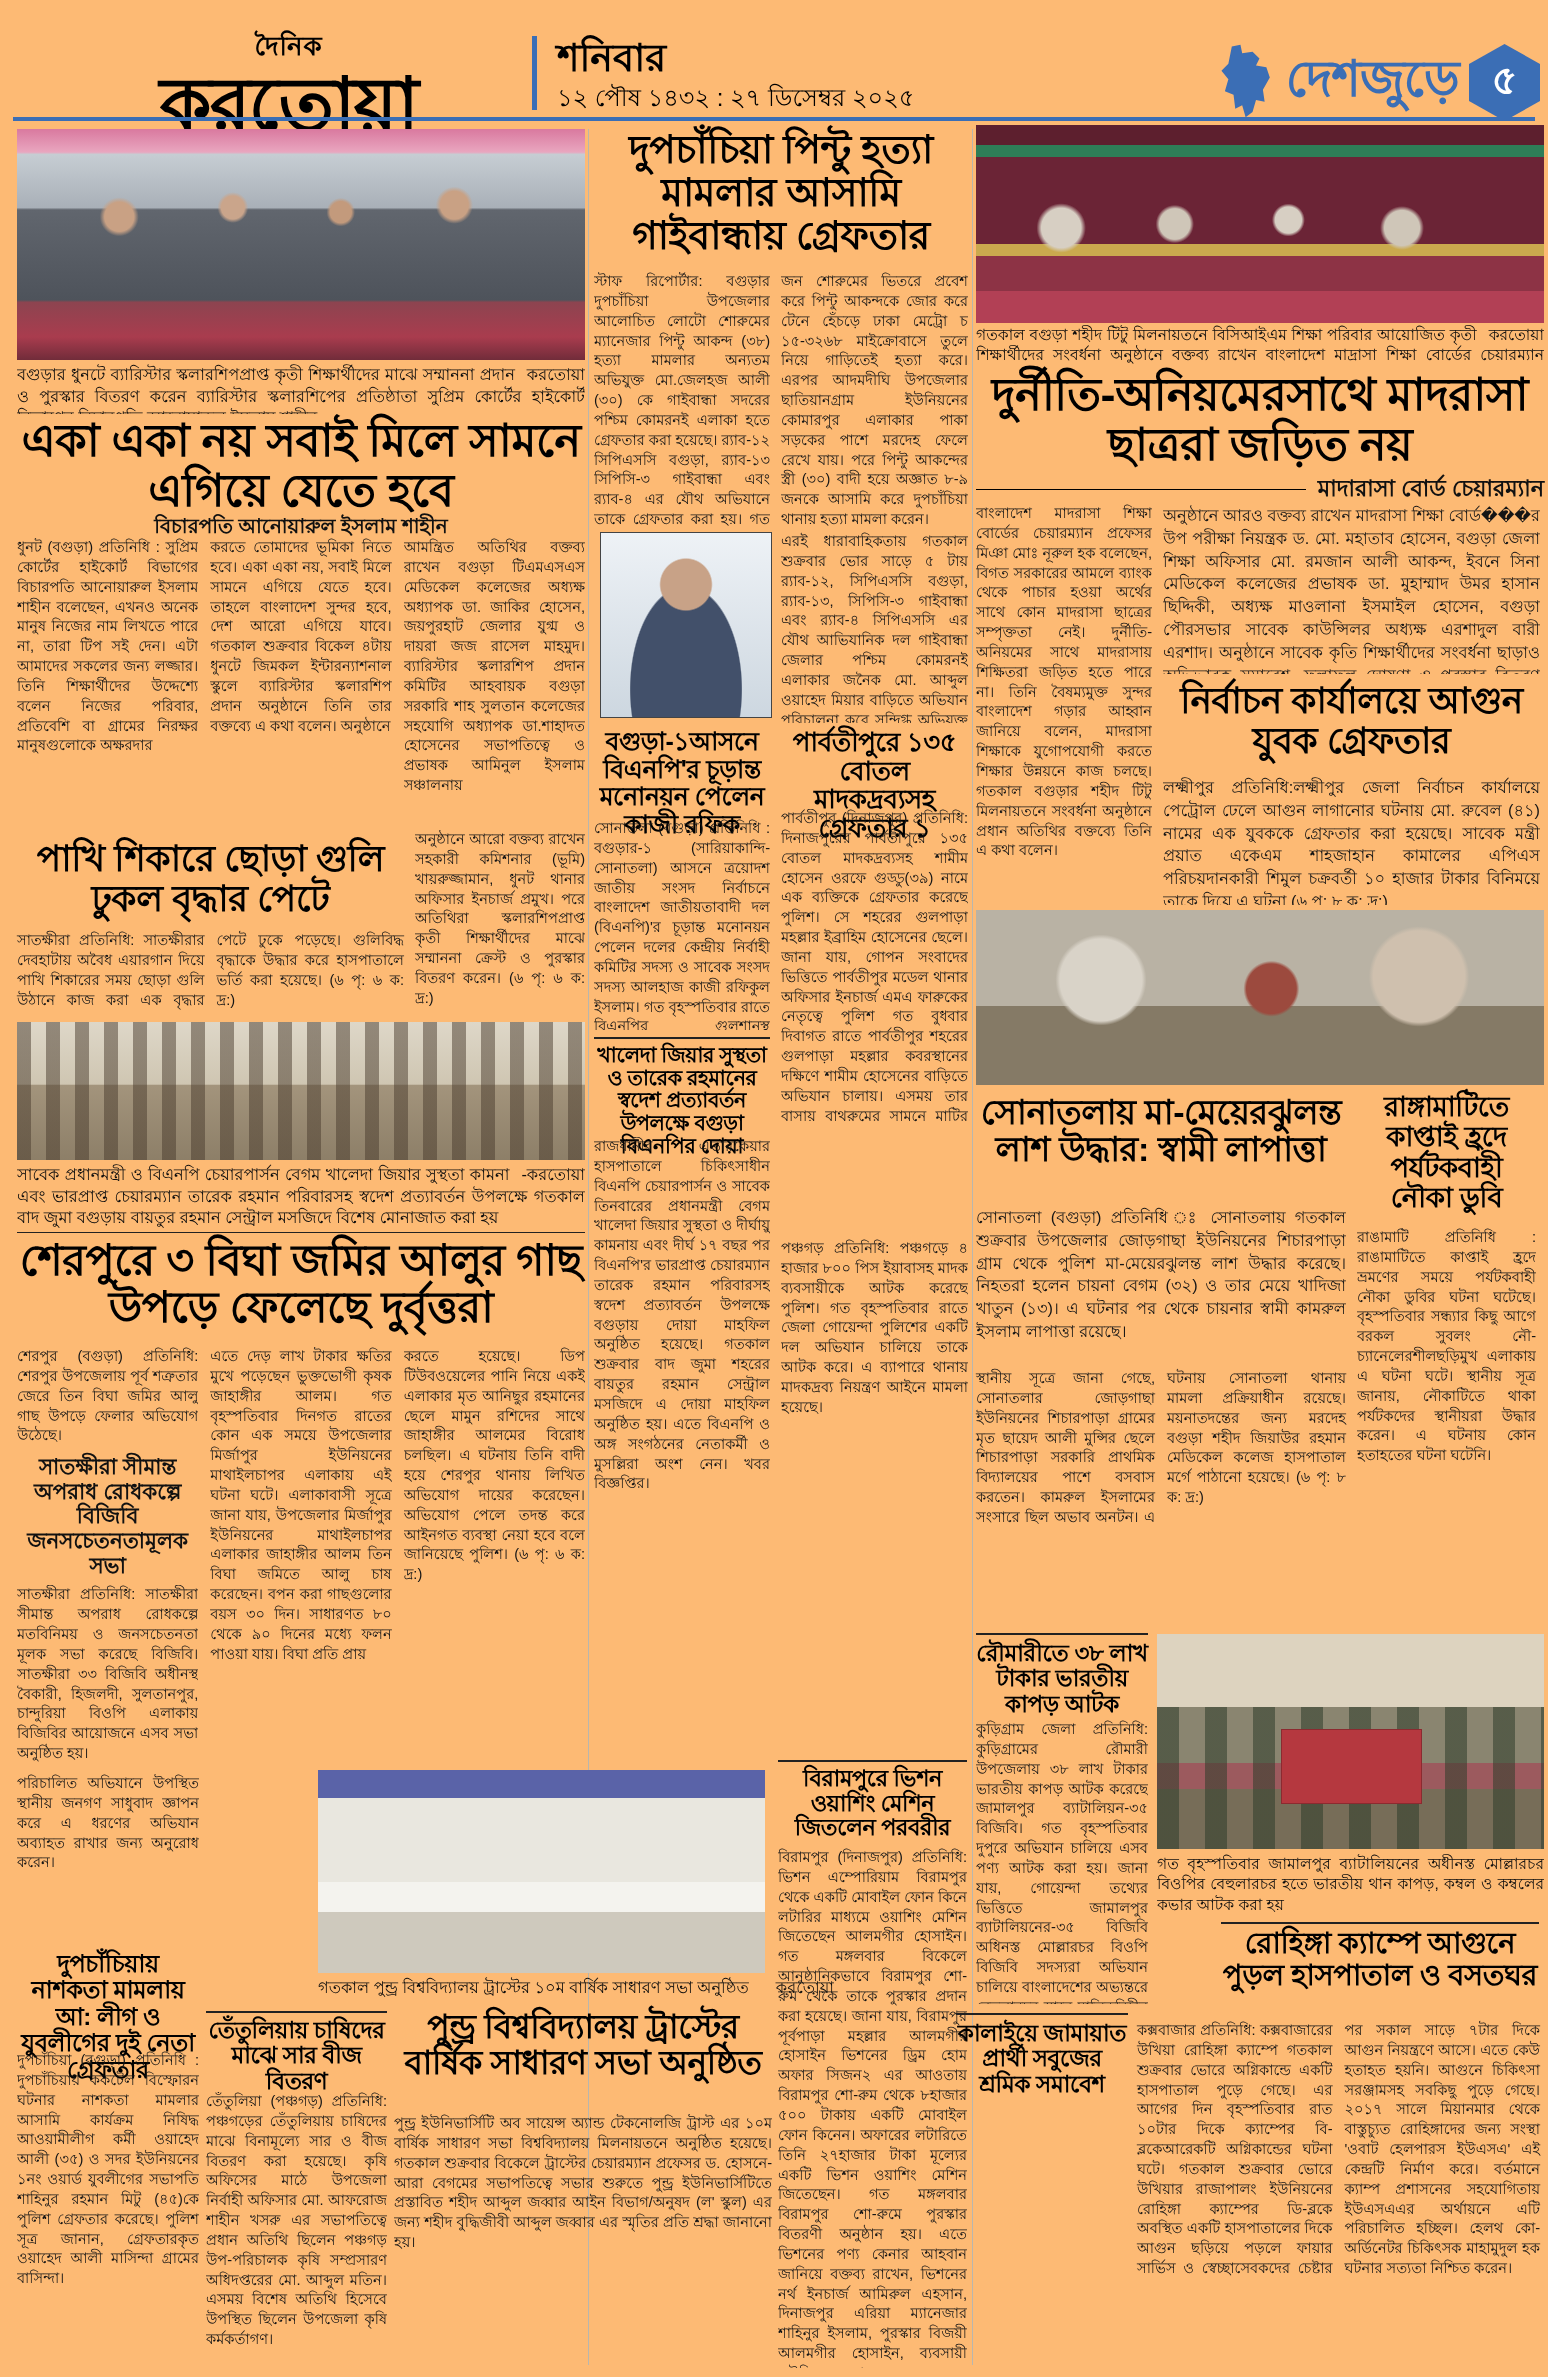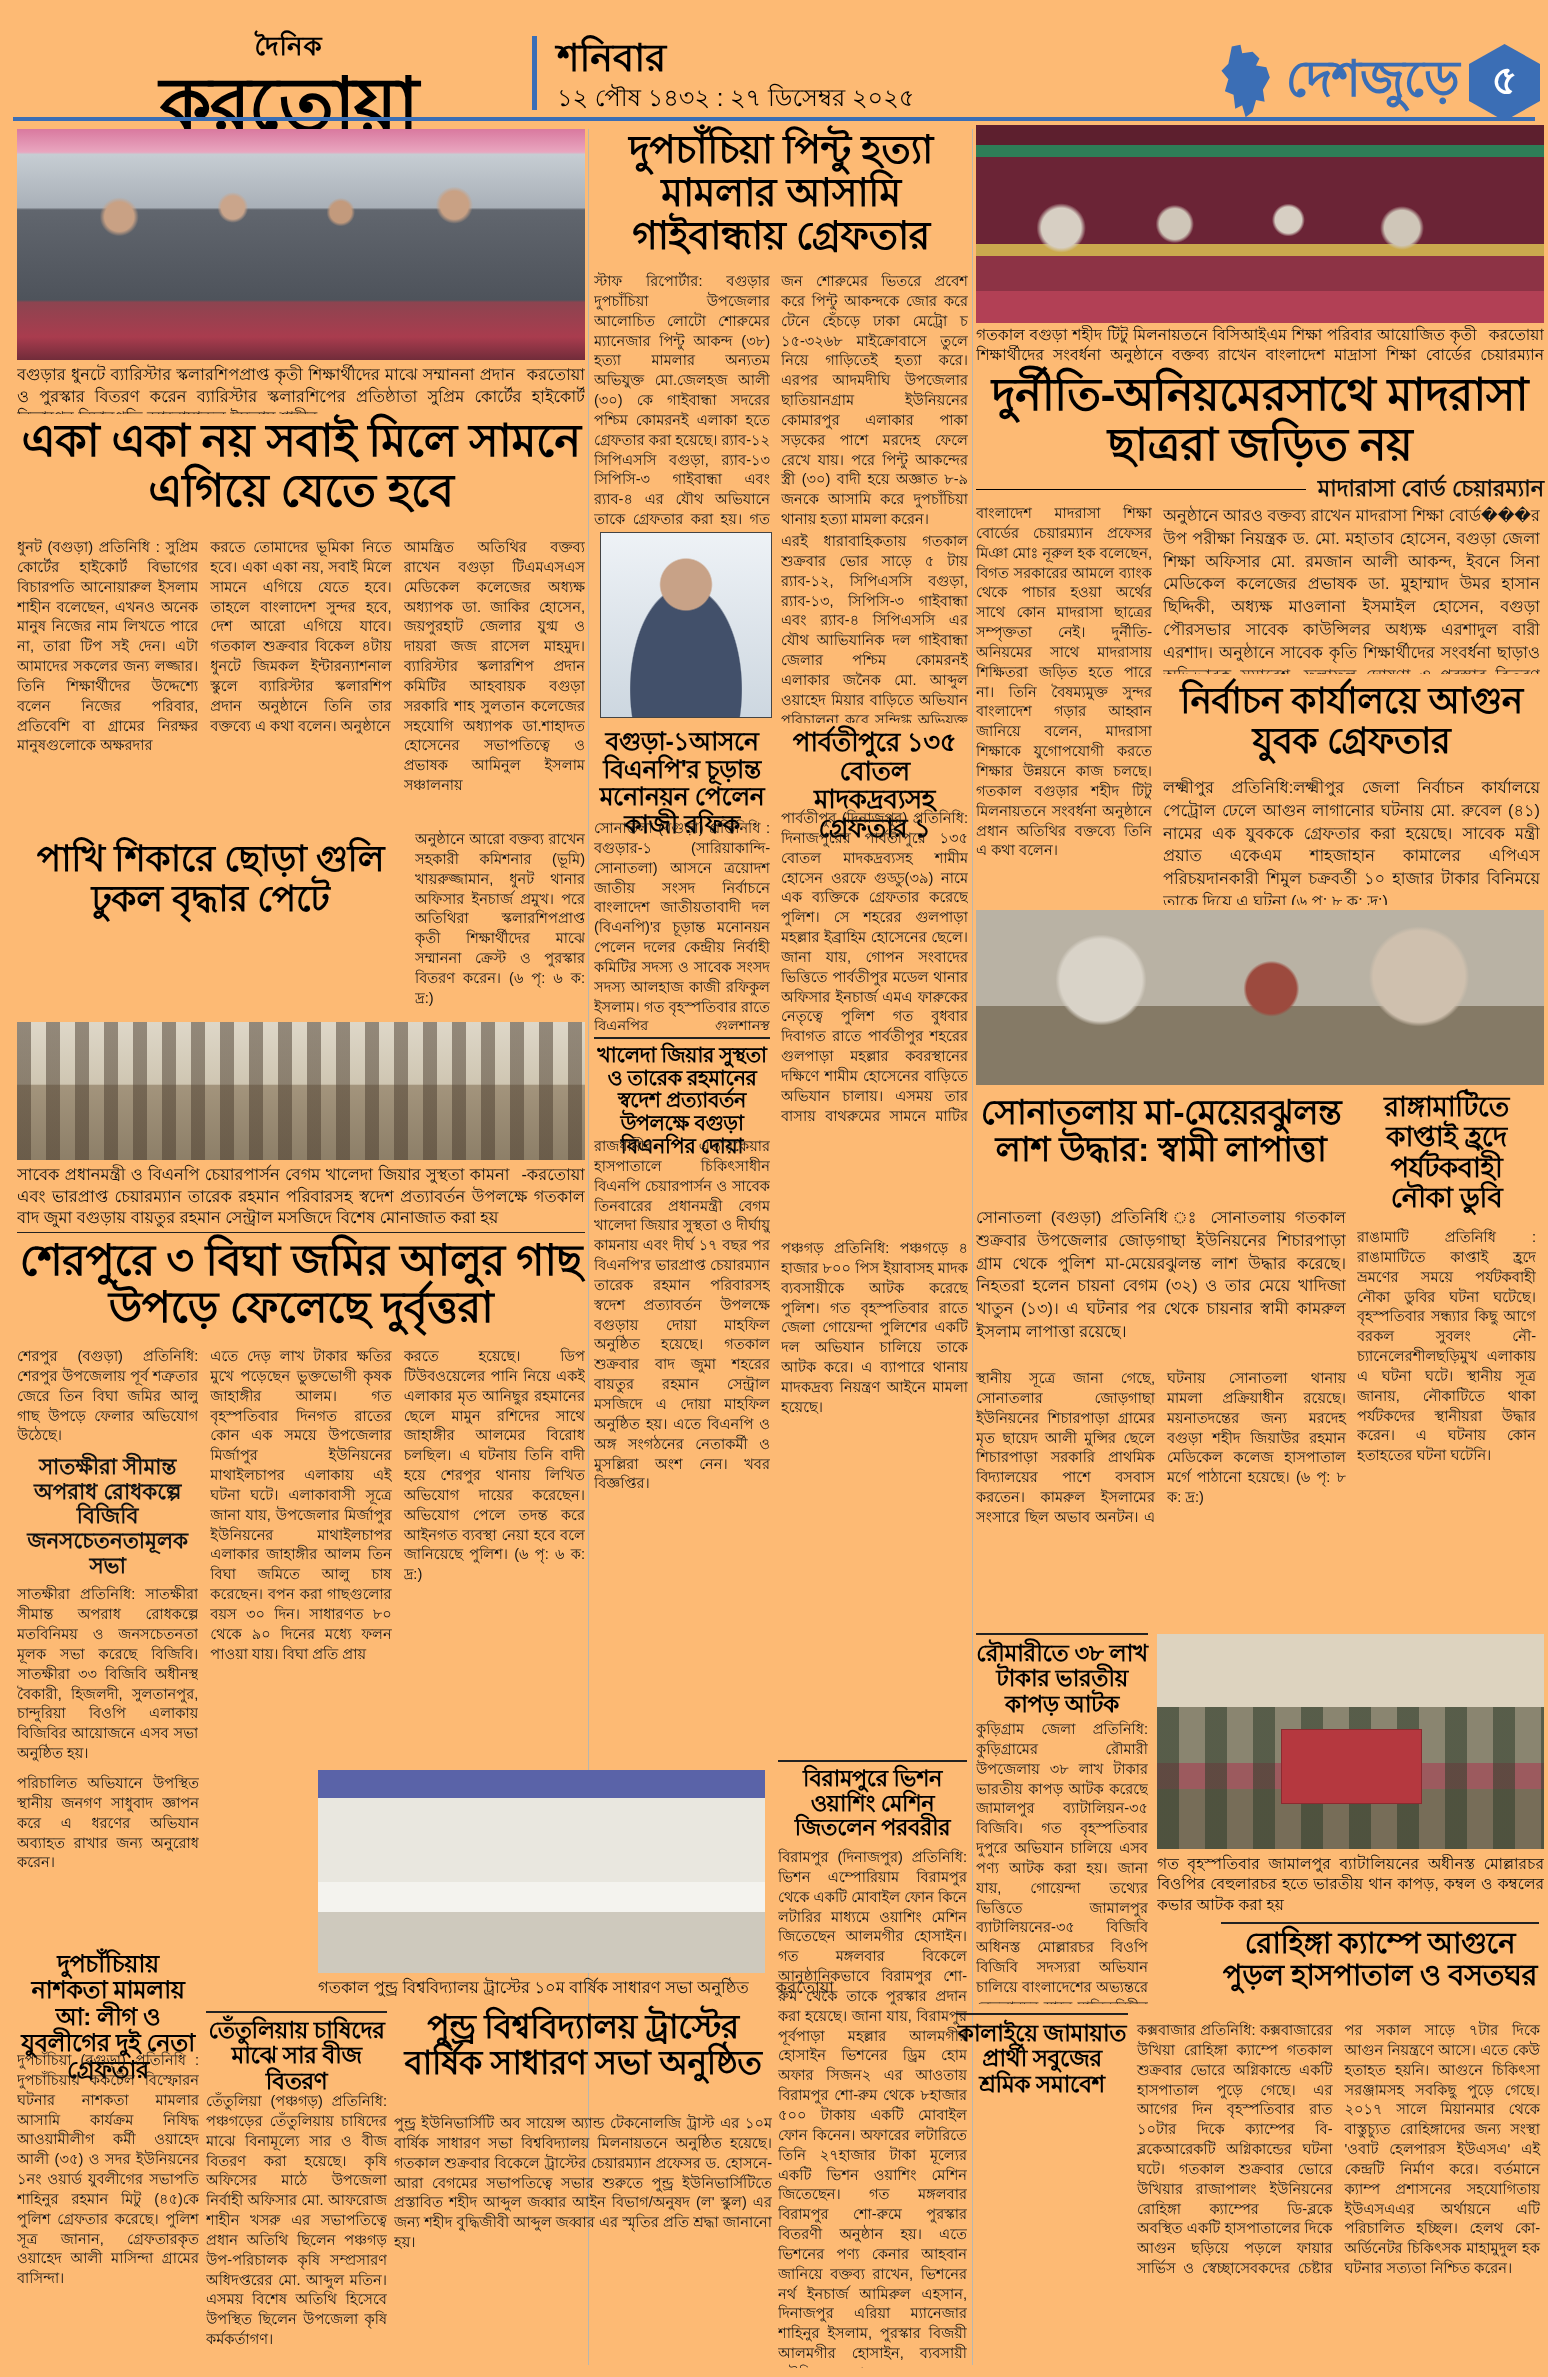--- a/index.html
+++ b/index.html
@@ -92,28 +92,32 @@
 
   <div class="abs vrule" style="left:588px;top:129px;height:2236px;"></div>
   <div class="abs vrule" style="left:972px;top:129px;height:2236px;"></div>
 
   <div class="abs photo ph-a1" style="left:17px;top:129px;width:568px;height:231px;"></div>
   <div class="abs cap" style="left:17px;top:364px;width:568px;height:50px;">
     <span class="cr">করতোয়া</span>
     <span>বগুড়ার ধুনটে ব্যারিস্টার স্কলারশিপপ্রাপ্ত কৃতী শিক্ষার্থীদের মাঝে সম্মাননা প্রদান ও পুরস্কার বিতরণ করেন ব্যারিস্টার স্কলারশিপের প্রতিষ্ঠাতা সুপ্রিম কোর্টের হাইকোর্ট বিভাগের বিচারপতি আনোয়ারুল ইসলাম শাহীন</span>
   </div>
   <div class="abs hl" style="left:17px;top:416px;width:568px;font-size:45px;">একা একা নয় সবাই মিলে সামনে এগিয়ে যেতে হবে</div>
+  <div class="abs byline-c" style="left:17px;top:511px;width:568px;">বিচারপতি আনোয়ারুল ইসলাম শাহীন</div>
   <div class="abs row3" style="left:17px;top:538px;width:568px;height:284px;">
     <div class="bt">ধুনট (বগুড়া) প্রতিনিধি : সুপ্রিম কোর্টের হাইকোর্ট বিভাগের বিচারপতি আনোয়ারুল ইসলাম শাহীন বলেছেন, এখনও অনেক মানুষ নিজের নাম লিখতে পারে না, তারা টিপ সই দেন। এটা আমাদের সকলের জন্য লজ্জার। তিনি শিক্ষার্থীদের উদ্দেশ্যে বলেন নিজের পরিবার, প্রতিবেশি বা গ্রামের নিরক্ষর মানুষগুলোকে অক্ষরদার</div>
     <div class="bt">করতে তোমাদের ভূমিকা নিতে হবে। একা একা নয়, সবাই মিলে সামনে এগিয়ে যেতে হবে। তাহলে বাংলাদেশ সুন্দর হবে, দেশ আরো এগিয়ে যাবে। গতকাল শুক্রবার বিকেল ৪টায় ধুনটে জিমকল ইন্টারন্যাশনাল স্কুলে ব্যারিস্টার স্কলারশিপ প্রদান অনুষ্ঠানে তিনি তার বক্তব্যে এ কথা বলেন। অনুষ্ঠানে</div>
     <div class="bt">আমন্ত্রিত অতিথির বক্তব্য রাখেন বগুড়া টিএমএসএস মেডিকেল কলেজের অধ্যক্ষ অধ্যাপক ডা. জাকির হোসেন, জয়পুরহাট জেলার যুগ্ম ও দায়রা জজ রাসেল মাহমুদ। ব্যারিস্টার স্কলারশিপ প্রদান কমিটির আহবায়ক বগুড়া সরকারি শাহ সুলতান কলেজের সহযোগি অধ্যাপক ডা.শাহাদত হোসেনের সভাপতিত্বে ও প্রভাষক আমিনুল ইসলাম সঞ্চালনায়</div>
   </div>
 
   <div class="abs hl" style="left:17px;top:839px;width:387px;font-size:36px;">পাখি শিকারে ছোড়া গুলি ঢুকল বৃদ্ধার পেটে</div>
   <div class="abs bt" style="left:415px;top:830px;width:170px;height:182px;">অনুষ্ঠানে আরো বক্তব্য রাখেন সহকারী কমিশনার (ভূমি) খায়রুজ্জামান, ধুনট থানার অফিসার ইনচার্জ প্রমুখ। পরে অতিথিরা স্কলারশিপপ্রাপ্ত কৃতী শিক্ষার্থীদের মাঝে সম্মাননা ক্রেস্ট ও পুরস্কার বিতরণ করেন। (৬ পৃ: ৬ ক: দ্র:)</div>
+  <div class="abs cols2" style="left:17px;top:931px;width:387px;height:86px;">
+    <div class="bt">সাতক্ষীরা প্রতিনিধি: সাতক্ষীরার দেবহাটায় অবৈধ এয়ারগান দিয়ে পাখি শিকারের সময় ছোড়া গুলি উঠানে কাজ করা এক বৃদ্ধার পেটে ঢুকে পড়েছে। গুলিবিদ্ধ বৃদ্ধাকে উদ্ধার করে হাসপাতালে ভর্তি করা হয়েছে। (৬ পৃ: ৬ ক: দ্র:)</div>
+  </div>
 
   <div class="abs photo ph-a2" style="left:17px;top:1022px;width:568px;height:138px;"></div>
   <div class="abs cap" style="left:17px;top:1164px;width:568px;height:65px;border-bottom:1.7px solid #222;padding-bottom:3.4px;">
     <span class="cr">-করতোয়া</span>
     <span>সাবেক প্রধানমন্ত্রী ও বিএনপি চেয়ারপার্সন বেগম খালেদা জিয়ার সুস্থতা কামনা এবং ভারপ্রাপ্ত চেয়ারম্যান তারেক রহমান পরিবারসহ স্বদেশ প্রত্যাবর্তন উপলক্ষে গতকাল বাদ জুমা বগুড়ায় বায়তুর রহমান সেন্ট্রাল মসজিদে বিশেষ মোনাজাত করা হয়</span>
   </div>
   <div class="abs hl" style="left:17px;top:1237px;width:568px;font-size:43px;">শেরপুরে ৩ বিঘা জমির আলুর গাছ উপড়ে ফেলেছে দুর্বৃত্তরা</div>
 
   <div class="abs row3" style="left:17px;top:1347px;width:568px;height:421px;">
     <div>

